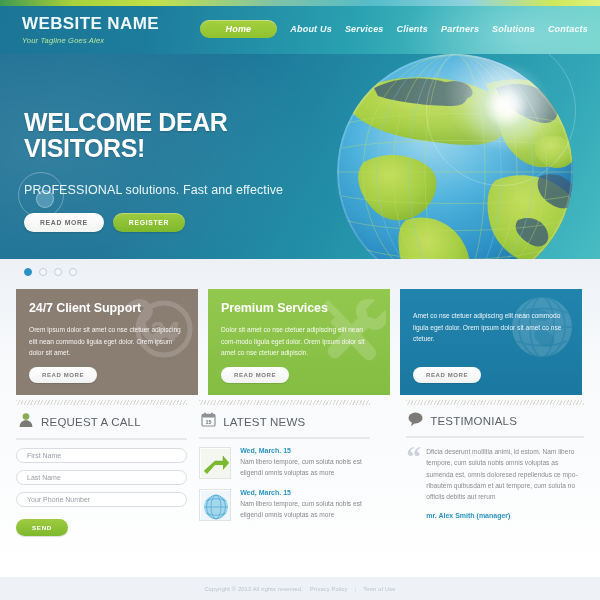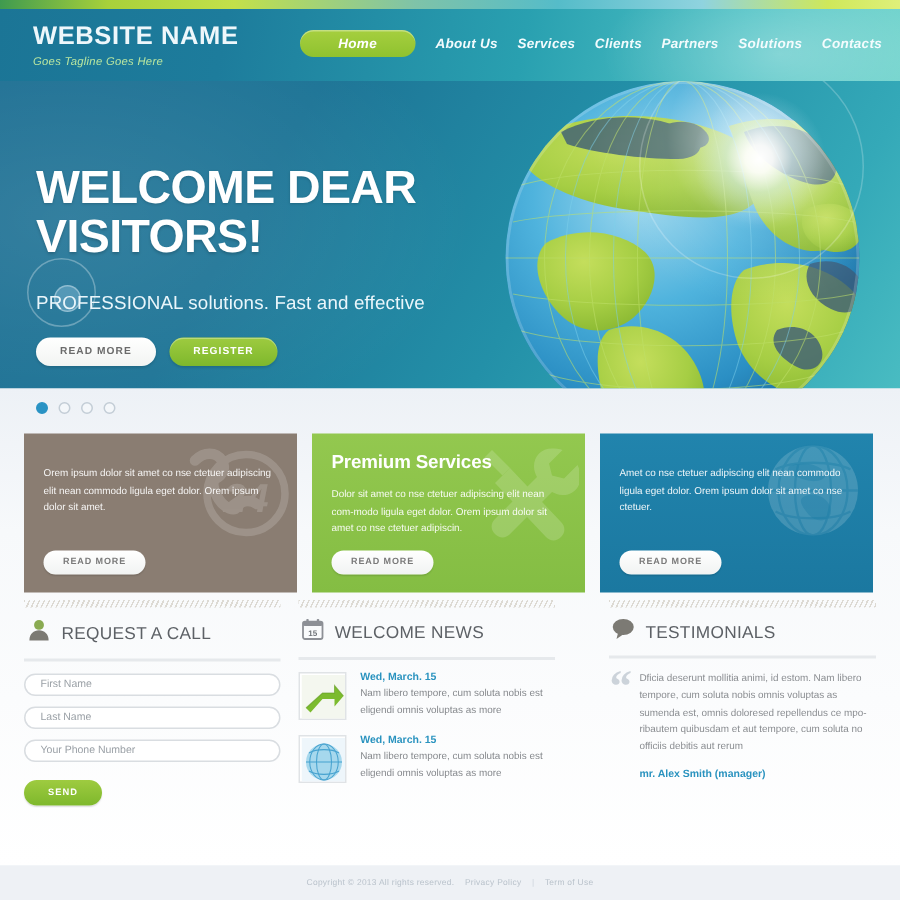--- a/index.html
+++ b/index.html
@@ -50,21 +50,21 @@
     position: absolute; top: 54px; left: 0; width: 600px; height: 205px;
     background: linear-gradient(120deg,#1d6f93 0%,#1d7496 30%,#2390a8 60%,#34a9b8 85%,#49bcc2 100%);
     overflow: hidden;
   }
   .hero-glow {
     position:absolute; left:-80px; top:-20px; width: 420px; height: 280px;
     background: radial-gradient(ellipse at 30% 40%, rgba(255,255,255,.10) 0%, rgba(255,255,255,0) 65%);
   }
   .hero-copy { position: absolute; left: 24px; top: 55px; width: 330px; z-index: 5; }
   .hero-title {
-    font-size: 31px; font-weight: 700; color: #ffffff; letter-spacing: -.4px; line-height: 1.05;
+    font-size: 25px; font-weight: 700; color: #ffffff; letter-spacing: -.4px; line-height: 1.05;
     text-shadow: 0 1px 2px rgba(0,0,0,.18);
   }
   .hero-sub {
     margin-top: 21px; font-size: 12.5px; color: #eaf6fb; letter-spacing: .1px;
   }
   .hero-btns { margin-top: 16px; display: flex; gap: 9px; }
   .btn-pill {
     font-size: 6.8px; font-weight: 700; letter-spacing: .7px; border-radius: 11px;
     padding: 6px 16px; text-align: center; white-space: nowrap;
   }
@@ -182,21 +182,21 @@
 </head>
 <body>
 
 <div class="page">
 
   <div class="topbar"></div>
 
   <div class="header">
     <div class="brand">
       <div class="brand-name">WEBSITE NAME</div>
-      <div class="brand-tag">Goes Tagline Goes Here</div>
+      <div class="brand-tag">Your Tagline Goes Alex</div>
     </div>
     <div class="nav">
       <div class="nav-item active">Home</div>
       <div class="nav-item">About Us</div>
       <div class="nav-item">Services</div>
       <div class="nav-item">Clients</div>
       <div class="nav-item">Partners</div>
       <div class="nav-item">Solutions</div>
       <div class="nav-item">Contacts</div>
     </div>
@@ -299,20 +299,21 @@
   <div class="boxes">
 
     <div class="box brown">
       <div class="box-wm">
         <svg width="74" height="74" viewBox="0 0 74 74">
           <circle cx="44" cy="38" r="26" fill="none" stroke="#ffffff" stroke-width="5"></circle>
           <text x="44" y="50" font-family="Liberation Sans, sans-serif" font-size="27" font-weight="700" fill="#ffffff" text-anchor="middle">24</text>
           <path d="M10 16 C16 10,24 10,28 16 C31 21,28 26,24 28 C21 30,22 36,26 42 C30 48,36 50,38 47 C41 43,46 41,51 45" fill="none" stroke="#ffffff" stroke-width="7" stroke-linecap="round"></path>
         </svg>
       </div>
+      <div class="box-title">24/7 Client Support</div>
       <div class="box-text">Orem ipsum dolor sit amet co nse ctetuer adipiscing elit nean commodo ligula eget dolor. Orem ipsum dolor sit amet.</div>
       <div class="box-btn">READ MORE</div>
     </div>
 
     <div class="box green">
       <div class="box-wm">
         <svg width="70" height="70" viewBox="0 0 70 70">
           <path d="M52 8 C45 8,40 13,40 20 C40 23,41 25,42 27 L14 55 C11 58,11 62,14 65 C17 68,21 68,24 65 L52 37 C54 38,56 39,59 39 C66 39,71 34,71 27 C71 24,70 21,69 19 L60 28 L52 26 L50 18 L59 9 C57 8,54 8,52 8 Z" fill="#ffffff"></path>
           <path d="M12 9 L24 21 L19 26 L7 14 Z" fill="#ffffff"></path>
           <path d="M24 21 L58 57 C61 60,61 64,58 67 C55 70,51 70,48 67 L14 31 Z" fill="#ffffff"></path>
@@ -372,21 +373,21 @@
       <div class="col-head">
         <span>
           <svg width="15" height="15" viewBox="0 0 15 15">
             <rect x="1" y="2.4" width="13" height="11.6" rx="1.3" fill="none" stroke="#8d9096" stroke-width="1.2"></rect>
             <rect x="1" y="2.4" width="13" height="3" rx="1.3" fill="#8d9096"></rect>
             <rect x="3.2" y="0.6" width="1.6" height="3" rx=".6" fill="#8d9096"></rect>
             <rect x="10.2" y="0.6" width="1.6" height="3" rx=".6" fill="#8d9096"></rect>
             <text x="7.5" y="12" font-family="Liberation Sans, sans-serif" font-size="5.4" font-weight="700" fill="#6f7378" text-anchor="middle">15</text>
           </svg>
         </span>
-        <span class="col-title">WELCOME NEWS</span>
+        <span class="col-title">LATEST NEWS</span>
       </div>
       <div class="col-rule"></div>
 
       <div class="news-item">
         <div class="thumb">
           <svg width="30" height="30" viewBox="0 0 30 30">
             <rect width="30" height="30" fill="#f4f7ef"></rect>
             <path d="M3 22 L14 12 L22 12 L22 7 L28 14 L22 21 L22 16 L14 16 L6 25 Z" fill="#7cbb2e"></path>
             <path d="M3 22 L14 12 L22 12 L22 7 L28 14" fill="none" stroke="#5f9a1e" stroke-width=".7" opacity=".6"></path>
           </svg>

